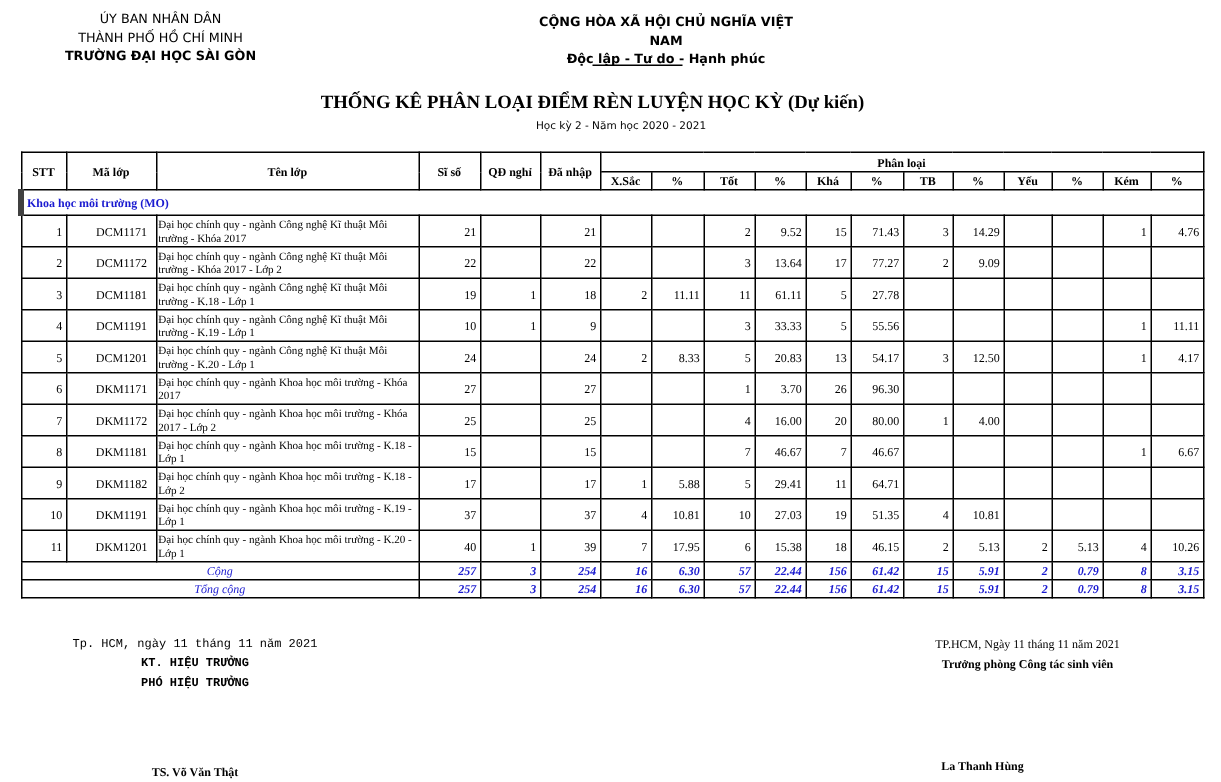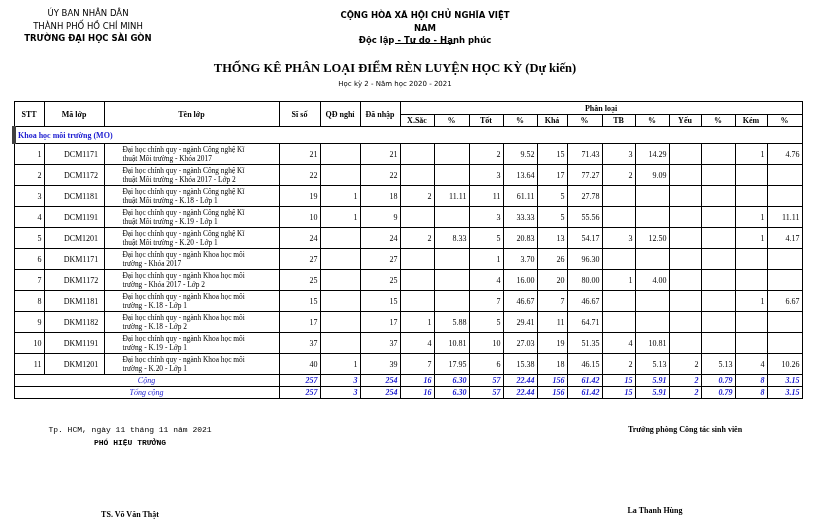--- a/index.html
+++ b/index.html
@@ -1,37 +1,37 @@
 <!DOCTYPE html>
 <html><head>
 <meta charset="utf-8">
 <style>
   html, body { margin: 0; padding: 0; background: #ffffff; }
   body { width: 814px; height: 521px; position: relative; overflow: hidden; color: #000; }
-  .sans { font-family: "DejaVu Sans", "Liberation Sans", sans-serif; }
+  .sans { font-family: "DejaVu Sans", "Liberation Sans", sans-serif; margin-left: 19px; }
   .serif { font-family: "Liberation Serif", "DejaVu Serif", serif; }
   .abs { position: absolute; }
 
   .hdr-left { left: 0; top: 7px; width: 176px; text-align: center; font-size: 8.5px; line-height: 12.5px; }
   .hdr-left .b { font-weight: bold; }
   .hdr-right { left: 330px; top: 9px; width: 190px; text-align: center; font-size: 8.5px; line-height: 12.5px; font-weight: bold; }
   .hdr-rule { left: 395px; top: 43px; width: 60px; height: 0; border-top: 1px solid #000; }
   .title { left: 170px; top: 61px; width: 450px; text-align: center; font-size: 12.5px; font-weight: bold; }
   .subtitle { left: 270px; top: 80px; width: 250px; text-align: center; font-size: 7px; }
 
   table.grid { position: absolute; left: 12px; top: 101px; border-collapse: collapse; table-layout: fixed; font-family: "Liberation Serif", "DejaVu Serif", serif; font-size: 8px; }
   table.grid td, table.grid th { border: 1px solid #000; padding: 0 2px; overflow: hidden; white-space: nowrap; }
   table.grid th { font-weight: bold; text-align: center; height: 12px; }
   table.grid tr.head1 th { height: 12px; }
   table.grid tr.head2 th { height: 11px; }
   table.grid tr.group td { height: 16px; color: #1a1ad0; font-weight: bold; border-left: 4px solid #404040; }
   table.grid tr.data td { height: 20px; }
   table.grid td.num { text-align: right; }
   table.grid td.code { text-align: center; padding-left: 16px; }
-  table.grid td.name { white-space: normal; line-height: 9px; font-size: 7.4px; padding: 0 18px; }
+  table.grid td.name { white-space: normal; line-height: 9px; font-size: 7.4px; padding: 0 1px; }
   table.grid tr.total td { height: 11px; color: #1a1ad0; font-style: italic; font-weight: bold; }
   table.grid tr.total td.label { text-align: center; font-weight: normal; }
 
   .foot { font-family: "Liberation Serif", "DejaVu Serif", serif; font-size: 8px; text-align: center; }
   .foot-l { left: 40px; top: 423px; width: 180px; line-height: 13px; font-family: Liberation Mono, monospace; }
   .foot-l .b { font-weight: bold; }
   .foot-r { left: 590px; top: 423px; width: 190px; line-height: 13px; }
   .foot-r .b { font-weight: bold; }
   .sig-l { left: 40px; top: 510px; width: 180px; font-weight: bold; }
   .sig-r { left: 580px; top: 506px; width: 150px; font-weight: bold; }
@@ -358,20 +358,22 @@
         <td class="num">2</td>
         <td class="num">0.79</td>
         <td class="num">8</td>
         <td class="num">3.15</td>
       </tr>
     </tbody>
 </table>
 
 <div class="abs foot foot-l">
   <div>Tp. HCM, ngày 11 tháng 11 năm 2021</div>
+  <div class="b">KT. HIỆU TRƯỞNG</div>
   <div class="b">PHÓ HIỆU TRƯỞNG</div>
 </div>
 <div class="abs foot sig-l">TS. Võ Văn Thật</div>
 
 <div class="abs foot foot-r">
+  <div>TP.HCM, Ngày 11 tháng 11 năm 2021</div>
   <div class="b">Trưởng phòng Công tác sinh viên</div>
 </div>
 <div class="abs foot sig-r">La Thanh Hùng</div>
 
 </body></html>

